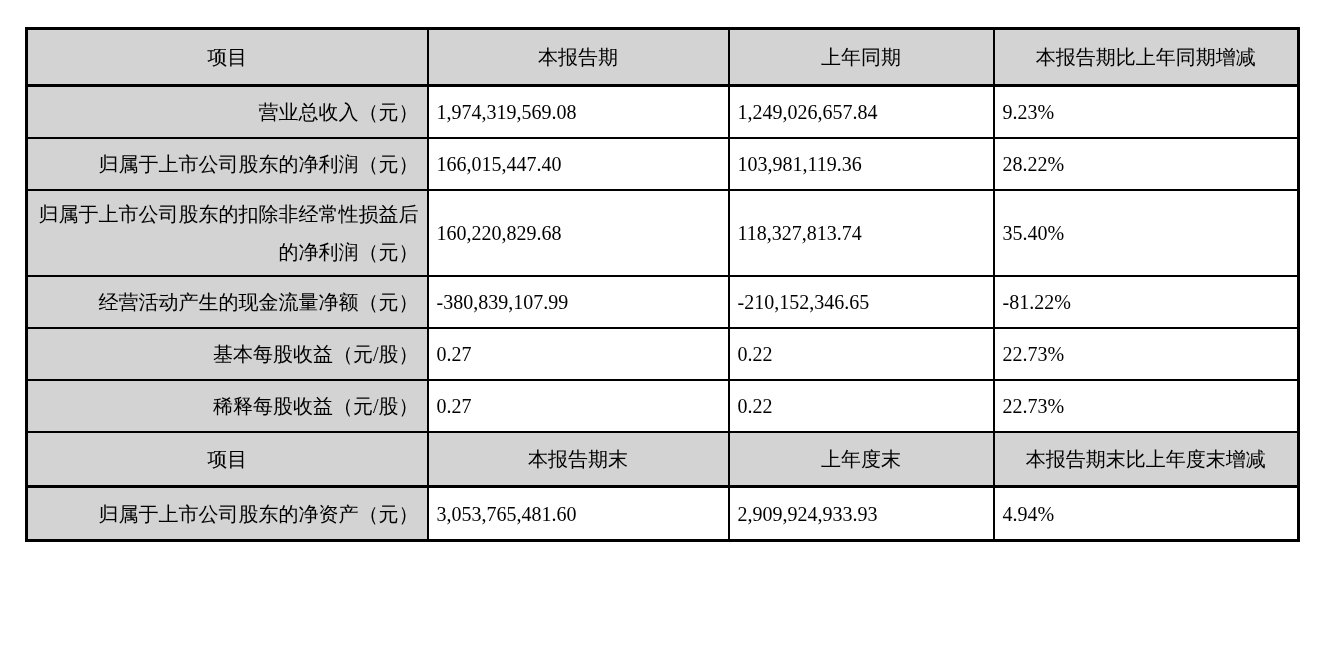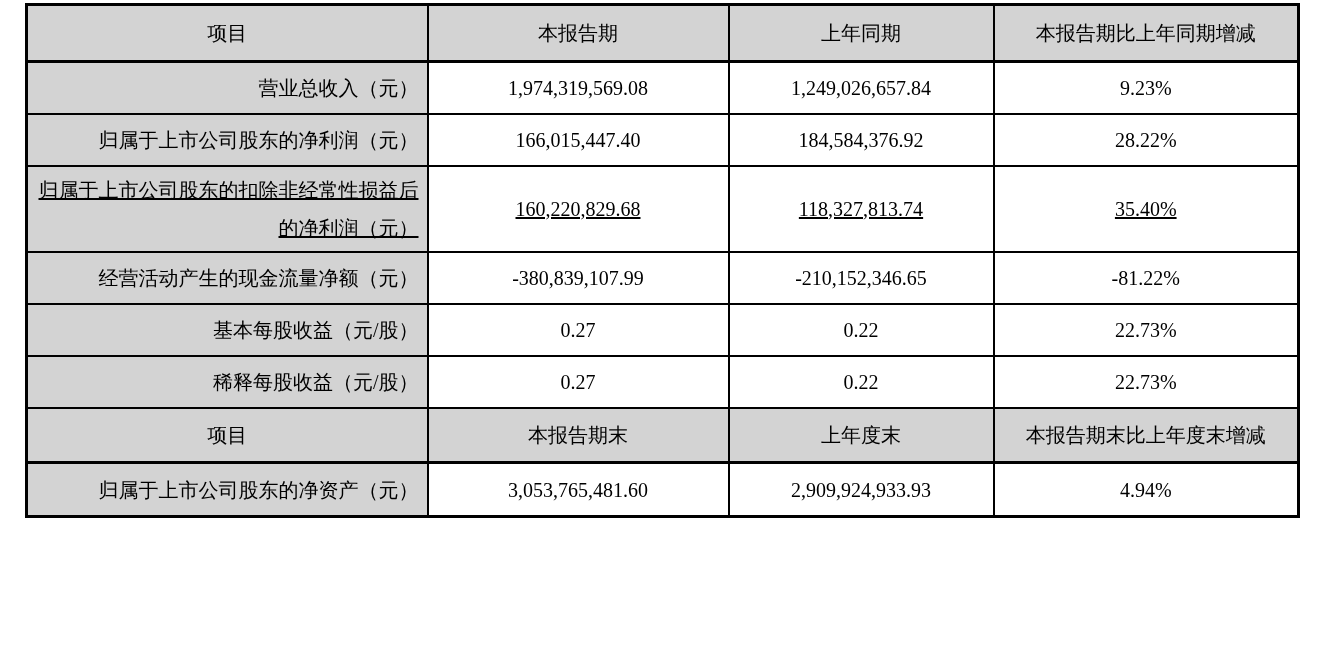--- a/index.html
+++ b/index.html
@@ -17,21 +17,21 @@
     width: 1323px;
     height: 670px;
     position: relative;
     overflow: hidden;
     font-family: "Liberation Serif", "DejaVu Serif", serif;
     color: #000;
   }
   table.fin {
     position: absolute;
     left: 25px;
-    top: 3px;
+    top: 27px;
     width: 1272px;
     border-collapse: collapse;
     table-layout: fixed;
     border: 3px solid var(--border-c);
   }
   table.fin th,
   table.fin td {
     border: 2px solid var(--border-c);
     font-size: 20px;
     font-weight: normal;
@@ -44,25 +44,25 @@
     background: var(--header-bg);
     text-align: center;
     border-bottom-width: 3px;
   }
   table.fin td.label {
     background: var(--label-bg);
     text-align: right;
   }
   table.fin td.num {
     background: #ffffff;
-    text-align: center;
+    text-align: left;
   }
   tr.row-h  { height: 57px; }
   tr.row-s  { height: 52px; }
-  tr.row-t  { height: 76px; text-decoration: underline; }
+  tr.row-t  { height: 76px; }
   tr.row-h2 { height: 55px; }
   tr.row-b  { height: 54px; }
 </style>
 </head>
 <body>
 
 <table class="fin">
   <colgroup>
     <col style="width:401px">
     <col style="width:301px">
@@ -81,21 +81,21 @@
   <tr class="row-s">
     <td class="label">营业总收入（元）</td>
     <td class="num">1,974,319,569.08</td>
     <td class="num">1,249,026,657.84</td>
     <td class="num">9.23%</td>
   </tr>
 
   <tr class="row-s">
     <td class="label">归属于上市公司股东的净利润（元）</td>
     <td class="num">166,015,447.40</td>
-    <td class="num">184,584,376.92</td>
+    <td class="num">103,981,119.36</td>
     <td class="num">28.22%</td>
   </tr>
 
   <tr class="row-t">
     <td class="label">归属于上市公司股东的扣除非经常性损益后的净利润（元）</td>
     <td class="num">160,220,829.68</td>
     <td class="num">118,327,813.74</td>
     <td class="num">35.40%</td>
   </tr>
 

